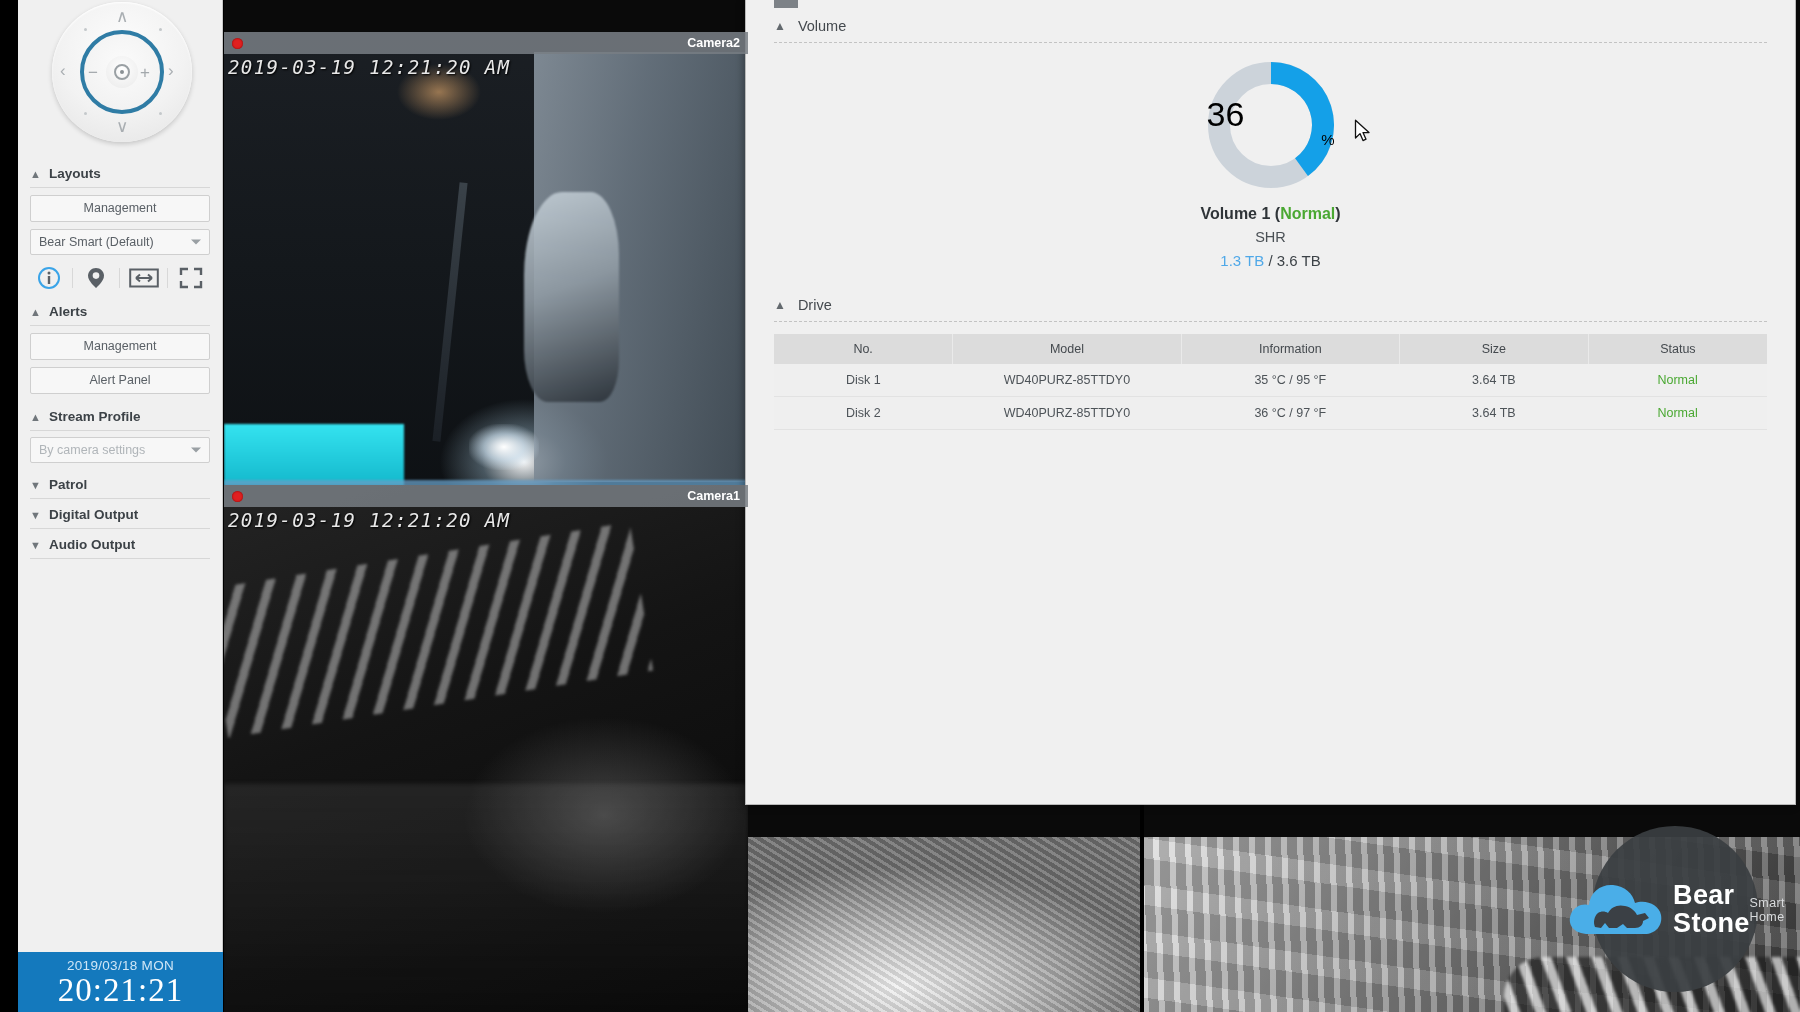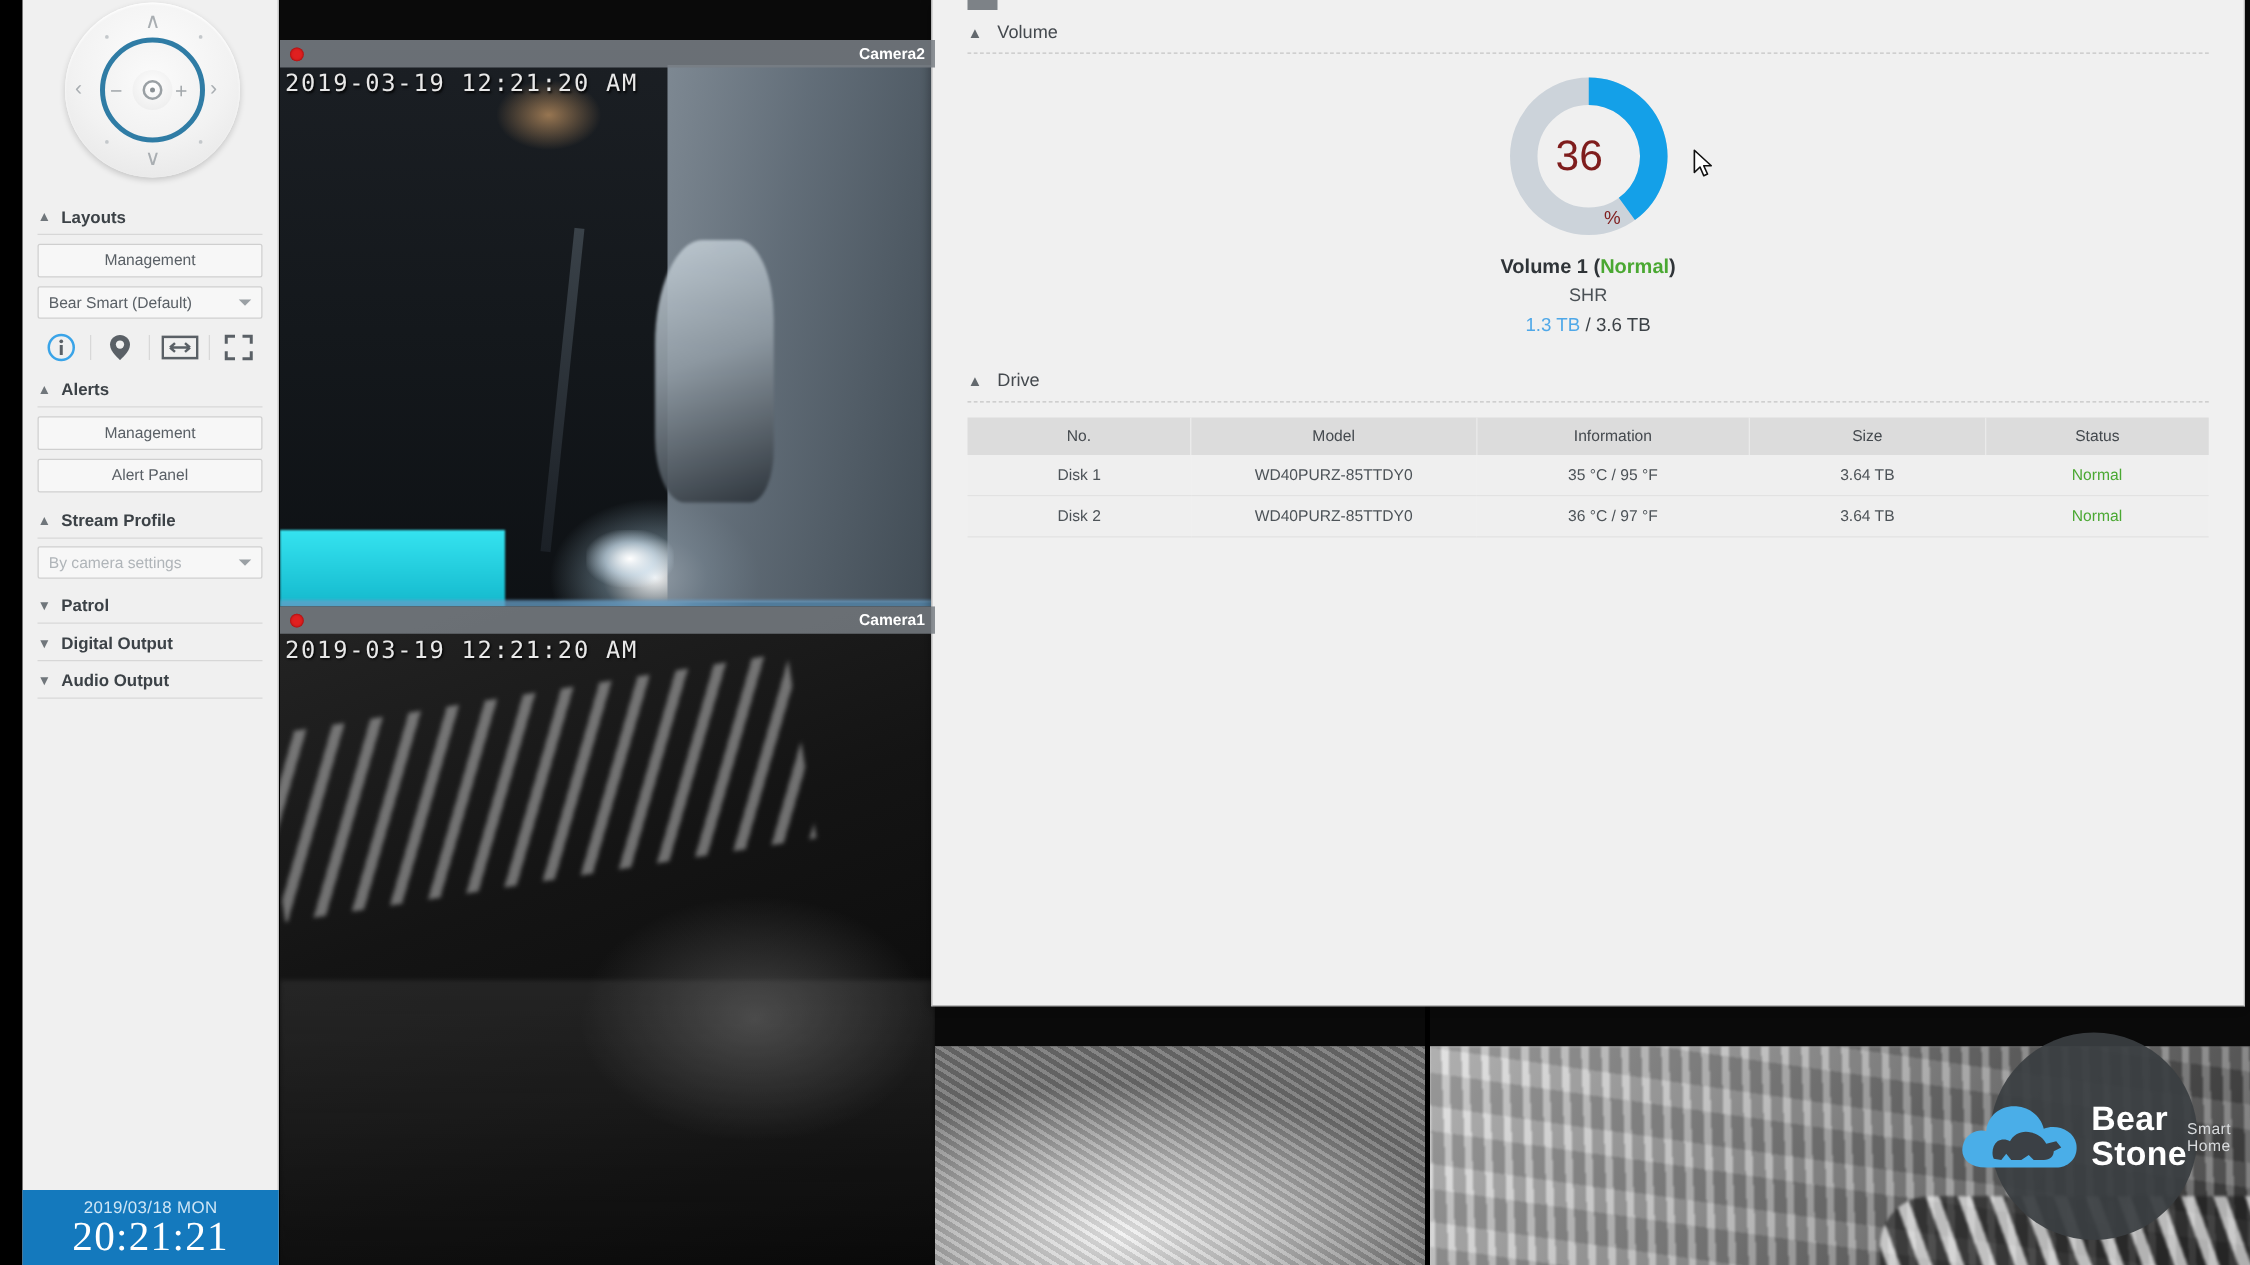--- a/index.html
+++ b/index.html
@@ -95,21 +95,21 @@
   .cam-bar {
     position: absolute; left: 0; top: 0; right: 0; height: 22px;
     background: rgba(120,126,132,.85); display: flex; align-items: center;
     justify-content: space-between; padding: 0 8px; z-index: 4;
   }
   .rec-dot { width: 11px; height: 11px; border-radius: 50%; background: #e02020; box-shadow: inset 0 0 2px #7a0000; }
   .cam-name { font-size: 12.5px; font-weight: bold; color: #ffffff; }
   .cam-ts {
     position: absolute; left: 4px; top: 24px; z-index: 4;
     font-family: "DejaVu Sans Mono", monospace; font-size: 19px; color: #e8e8e8;
-    letter-spacing: 1.4px; text-shadow: 1px 1px 2px #000;
+    letter-spacing: 1.4px; text-shadow: 1px 1px 2px #000; font-style: italic;
   }
 
   
   #cam2 { left: 0; top: 0; width: 524px; height: 518px; }
   #cam2 .scene {
     position: absolute; inset: 0;
     background:
       radial-gradient(ellipse 120px 90px at 300px 430px, rgba(255,255,255,.95) 0%, rgba(180,215,235,.35) 35%, rgba(0,0,0,0) 70%),
       radial-gradient(ellipse 60px 40px at 215px 60px, rgba(255,190,120,.55) 0%, rgba(0,0,0,0) 70%),
       linear-gradient(180deg, #1b1f24 0%, #14181c 45%, #0c0f12 100%);
@@ -237,22 +237,23 @@
     display: flex; align-items: center; gap: 12px;
     padding: 18px 0 8px 28px; font-size: 14.5px; color: #44494e;
   }
   .sect-title .chev2 { font-size: 12px; color: #63696e; }
   .dots { height: 1px; margin: 0 28px; border-top: 1px dashed #c3c3c3; }
 
   .volume-block { padding: 18px 0 10px 0; text-align: center; }
   .donut-wrap { position: relative; width: 128px; height: 128px; margin: 0 auto; }
   .donut-wrap svg { display: block; }
   .donut-label {
-    position: absolute; inset: 0; display: flex; align-items: center; justify-content: center;
-    color: #7f1d1d;
+    position: absolute; inset: 0; display: flex; align-items: flex-start; justify-content: center;
+    color: #000000;
+    flex-direction: column;
   }
   .donut-label .num { font-size: 34px; font-weight: normal; line-height: 1; }
   .donut-label .pct { font-size: 15px; align-self: flex-end; padding-bottom: 6px; margin-left: 1px; }
   .vol-name { margin-top: 16px; font-size: 16px; font-weight: bold; color: #2f3438; }
   .vol-name .ok { color: #4aa832; }
   .vol-type { margin-top: 6px; font-size: 14.5px; color: #4a5055; }
   .vol-cap { margin-top: 7px; font-size: 15px; color: #3c4247; }
   .vol-cap .used { color: #4fa8e8; }
 
   table.drive { width: calc(100% - 56px); margin: 12px 28px 0 28px; border-collapse: collapse; }

